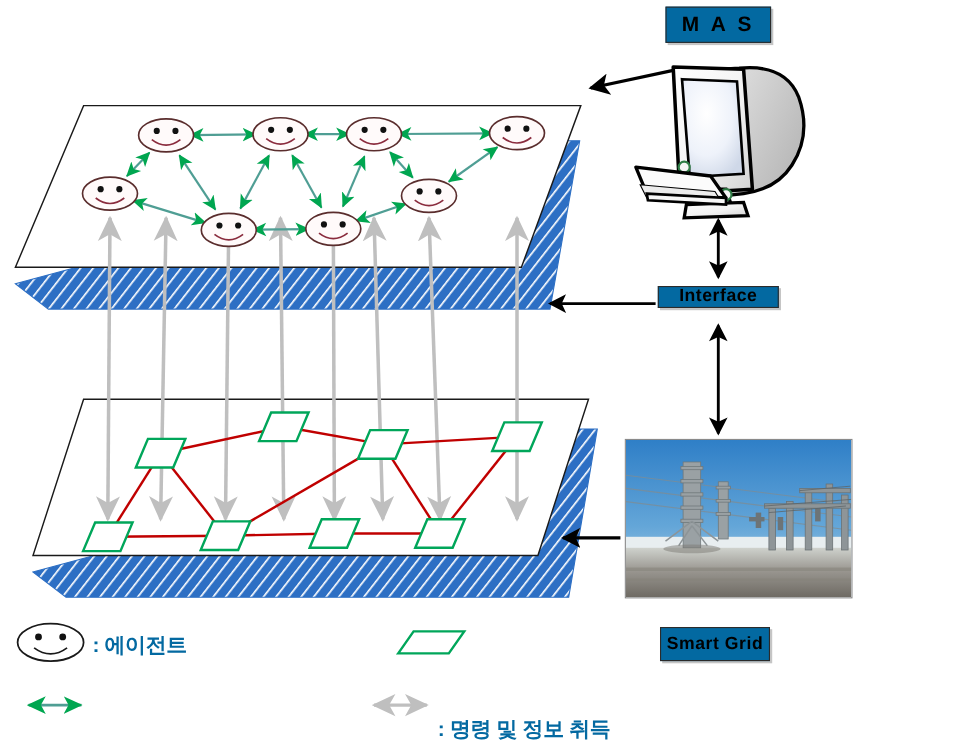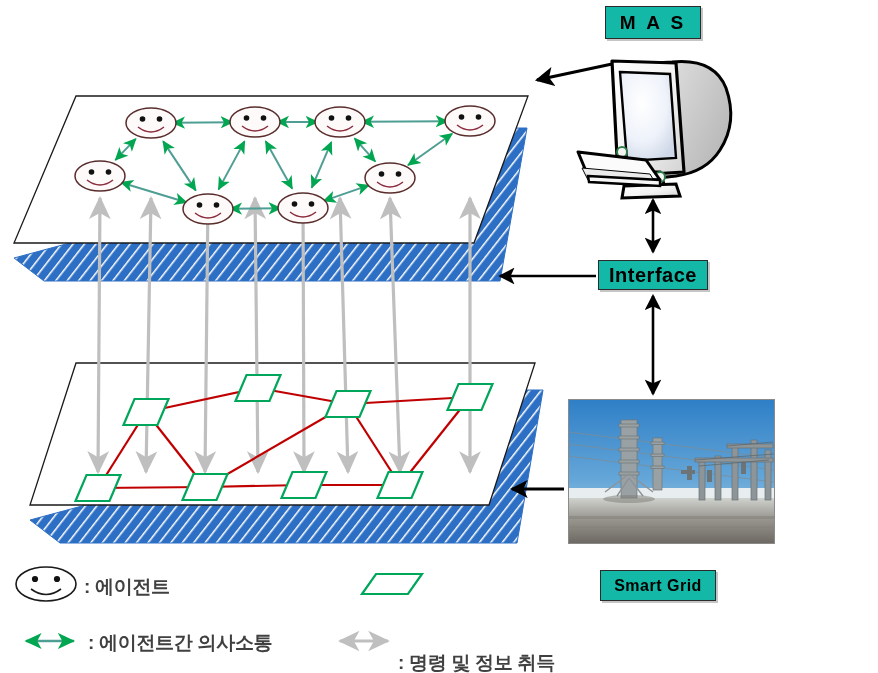--- a/index.html
+++ b/index.html
@@ -5,31 +5,31 @@
 <style>
   html,body{margin:0;padding:0;background:#ffffff;}
   body{
     width:878px;height:673px;position:relative;overflow:hidden;
     font-family:"Liberation Sans","DejaVu Sans",sans-serif;
     color:#000;
   }
   #stage{position:absolute;left:0;top:0;width:878px;height:673px;}
   svg.layer{position:absolute;left:0;top:0;width:878px;height:673px;}
   .boxlabel{
-    position:absolute;background:#14b8a6;border:1.5px solid #2b2b2b;
+    position:absolute;background:#0369a1;border:1.5px solid #2b2b2b;
     box-shadow:2px 2px 0 rgba(150,150,150,0.55);
     display:flex;align-items:center;justify-content:center;
     font-weight:bold;color:#000;letter-spacing:0.5px;
     box-sizing:border-box;
   }
   #mas-box{left:605px;top:6px;width:96px;height:33px;font-size:19px;letter-spacing:3px;}
-  #interface-box{left:598px;top:260px;width:110px;height:30px;font-size:20px;}
-  #smartgrid-box{left:600px;top:570px;width:116px;height:31px;font-size:16px;}
+  #interface-box{left:598px;top:260px;width:110px;height:20px;font-size:16px;}
+  #smartgrid-box{left:600px;top:570px;width:100px;height:31px;font-size:16px;}
   .legend-text{
-    position:absolute;font-size:19px;font-weight:bold;color:#404040;
+    position:absolute;font-size:19px;font-weight:bold;color:#0369a1;
     white-space:nowrap;letter-spacing:-0.3px;
   }
   #lg-t1{left:84px;top:574px;}
   #lg-t2{left:395px;top:574px;}
   #lg-t3{left:88px;top:630px;}
   #lg-t4{left:398px;top:630px;margin-top:20px;}
   #photo{
     position:absolute;left:568px;top:399px;width:205px;height:143px;
     border:1px solid #8a8a8a;overflow:hidden;
   }
@@ -337,16 +337,15 @@
     </svg>
   </div>
 
   <div class="boxlabel" id="mas-box">M A S</div>
 
   <div class="boxlabel" id="interface-box">Interface</div>
 
   <div class="boxlabel" id="smartgrid-box">Smart Grid</div>
 
   <div class="legend-text" id="lg-t1">: 에이전트</div>
-  <div class="legend-text" id="lg-t3">: 에이전트간 의사소통</div>
   <div class="legend-text" id="lg-t4">: 명령 및 정보 취득</div>
 
 </div>
 
 </body></html>

